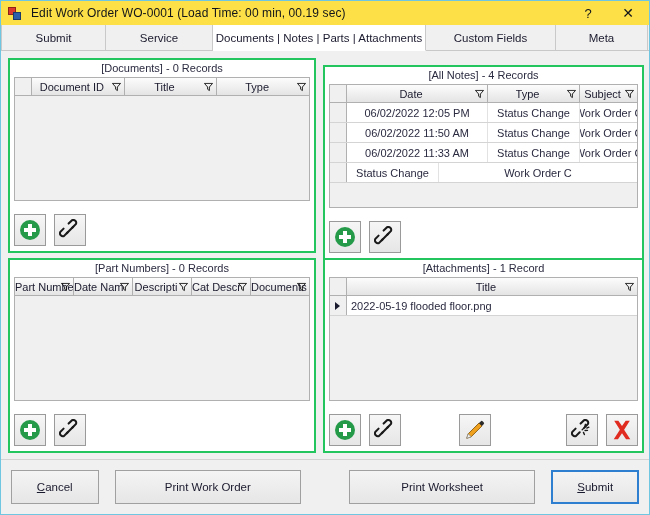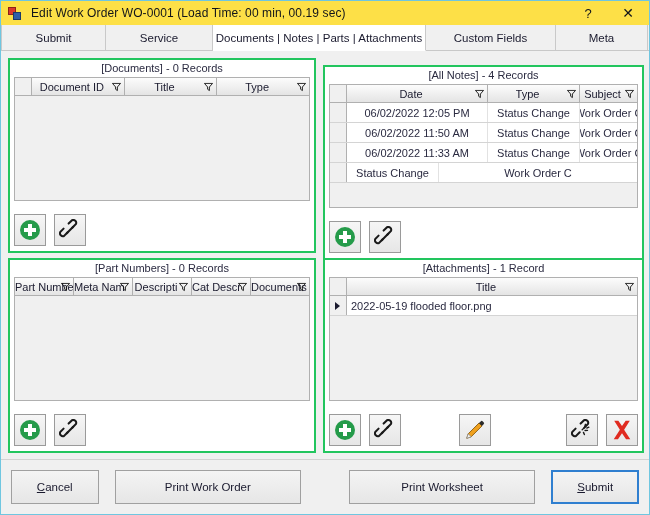--- a/index.html
+++ b/index.html
@@ -463,21 +463,21 @@
         <div class="grid-head">
           <div class="hcell">
             <span class="htext">Part Numbe</span>
             <span class="filter-icon">
               <svg viewBox="0 0 10 10" width="9" height="9">
                   <path d="M0.5 1 L9.5 1 L6 5 L6 9 L4 7.5 L4 5 Z" fill="none" stroke="#111" stroke-width="1"></path>
                 </svg>
             </span>
           </div>
           <div class="hcell">
-            <span class="htext">Meta Nam</span>
+            <span class="htext">Date Nam</span>
             <span class="filter-icon">
               <svg viewBox="0 0 10 10" width="9" height="9">
                   <path d="M0.5 1 L9.5 1 L6 5 L6 9 L4 7.5 L4 5 Z" fill="none" stroke="#111" stroke-width="1"></path>
                 </svg>
             </span>
           </div>
           <div class="hcell">
             <span class="htext">Descripti</span>
             <span class="filter-icon">
               <svg viewBox="0 0 10 10" width="9" height="9">

